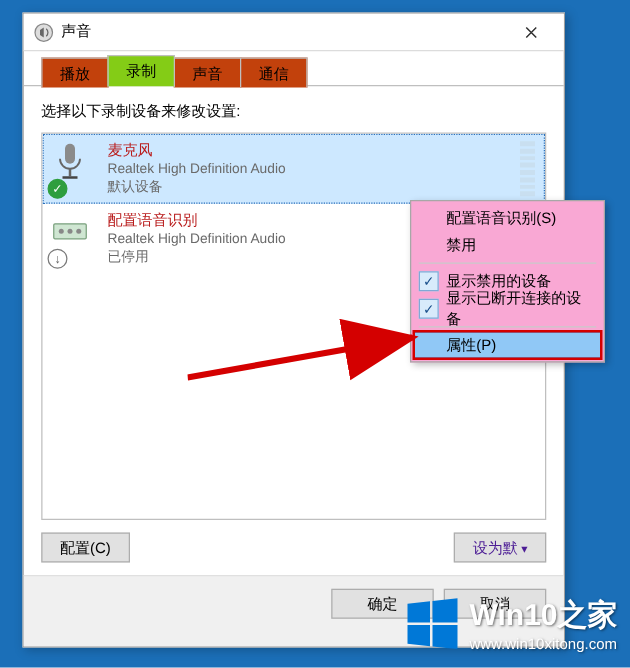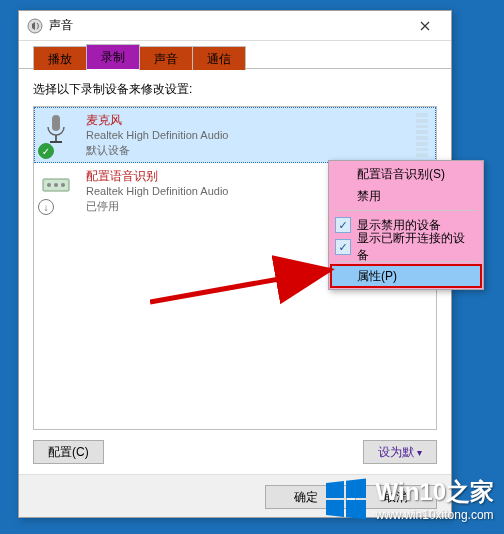--- a/index.html
+++ b/index.html
@@ -28,21 +28,21 @@
   .tabs {
     display: flex; align-items: flex-end; height: 28px; padding: 6px 14px 0 14px;
     border-bottom: 1px solid #bfbfbf; position: relative;
   }
   .tab {
     padding: 4px 14px 3px 14px; font-size: 12px; color: #000;
     background: #fff; border: 1px solid #bfbfbf; border-bottom: none;
     margin-right: -1px; position: relative; top: 1px;
   }
   .tab.inactive { background: #c2410c; top: 2px; padding-bottom: 2px; }
-  .tab.active { background: #a21caf; z-index: 2; }
+  .tab.active { background: #84cc16; z-index: 2; }
 
   .tab-body { flex: 1; padding: 12px 14px 10px 14px; display: flex; flex-direction: column; }
   .instruction { font-size: 12px; margin-bottom: 8px; color: #000; }
 
   .device-list {
     flex: 1; border: 1px solid #bfbfbf; background: #fff;
     overflow: hidden;
   }
   .device {
     display: flex; align-items: flex-start; padding: 6px 8px 6px 6px; height: 56px;
@@ -68,21 +68,21 @@
   .bottom-row .spacer { flex: 1; }
   .btn {
     height: 24px; padding: 0 14px; font-size: 12px;
     background: #e1e1e1; border: 1px solid #adadad; color: #000;
   }
   .btn.disabled { color: #4c1d95; }
   .drop-arrow::after { content: " ▾"; font-size: 10px; }
 
   .dlg-buttons {
     display: flex; justify-content: flex-end; gap: 8px;
-    padding: 10px 14px 8px 14px; border-top: 1px solid #e0e0e0; background: #f0f0f0; align-items: flex-end;
+    padding: 10px 14px 22px 14px; border-top: 1px solid #e0e0e0; background: #f0f0f0; align-items: flex-end;
   }
   .dlg-buttons .btn { width: 82px; }
 
   
   .context-menu {
     position: absolute; left: 328px; top: 160px; width: 156px;
     background: #f9a8d4; border: 1px solid #a7a7a7; box-shadow: 2px 2px 6px rgba(0,0,0,0.3);
     padding: 2px; z-index: 10;
   }
   .menu-item { display: flex; align-items: center; height: 22px; padding: 0 8px 0 26px; font-size: 12px; position: relative; }

